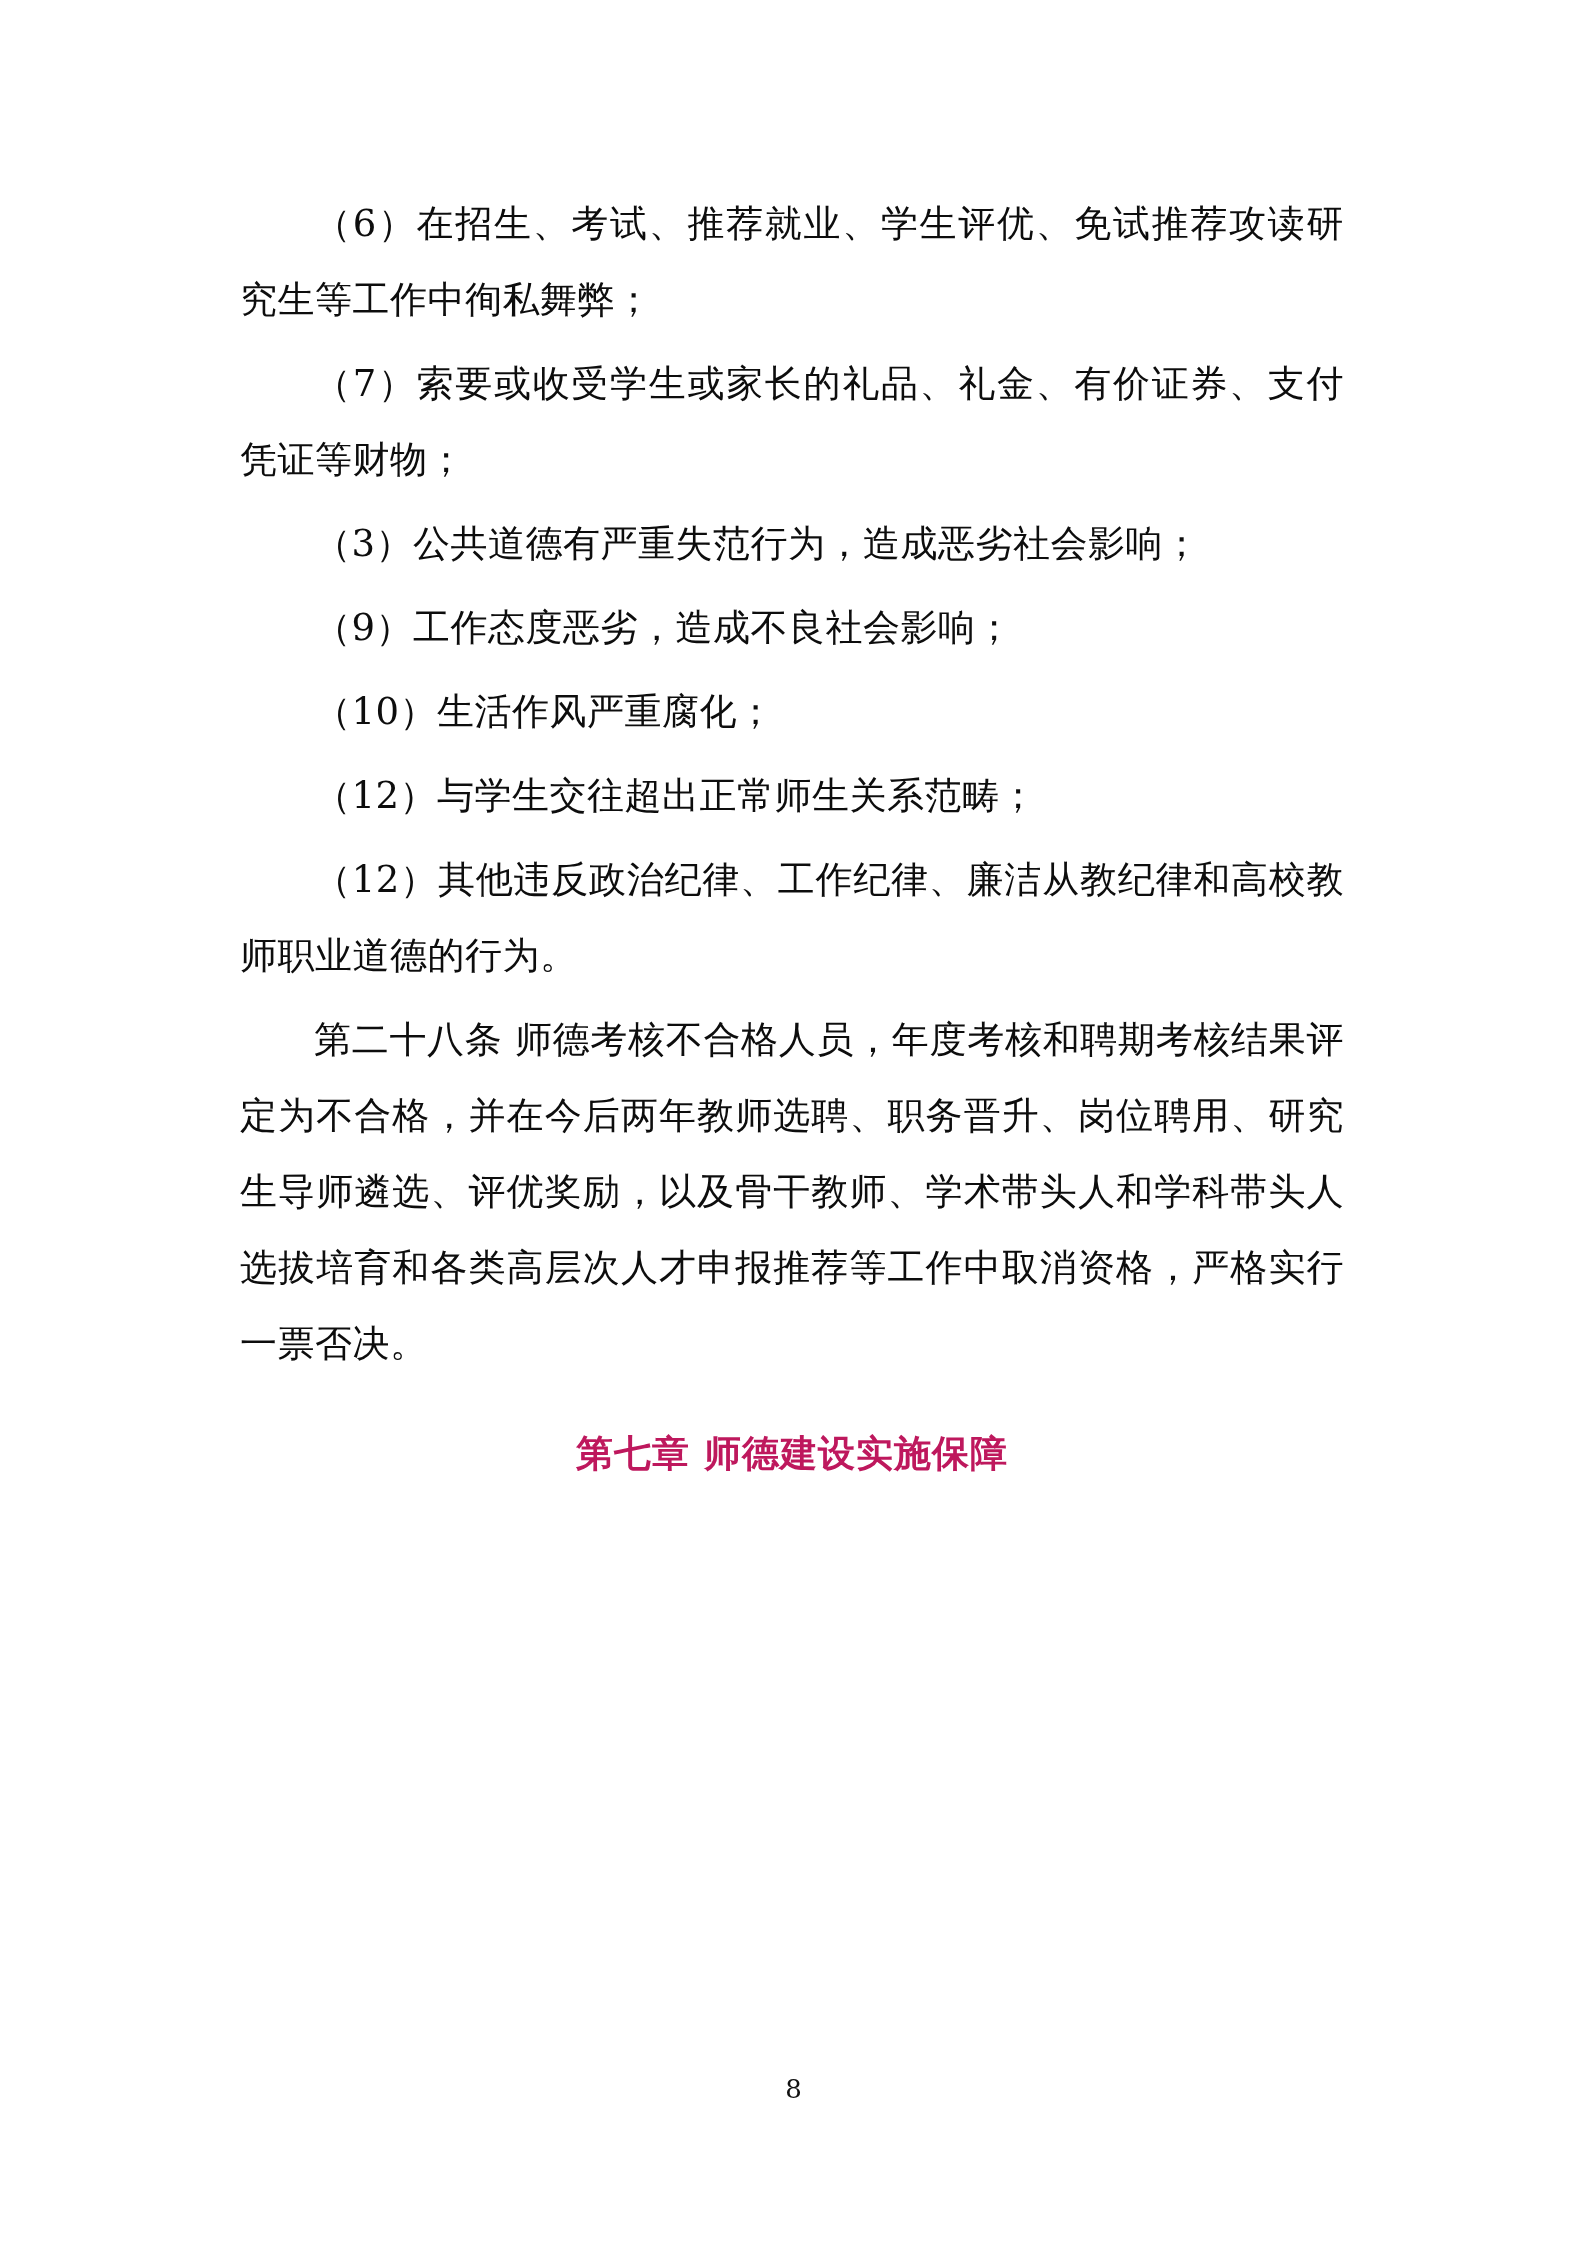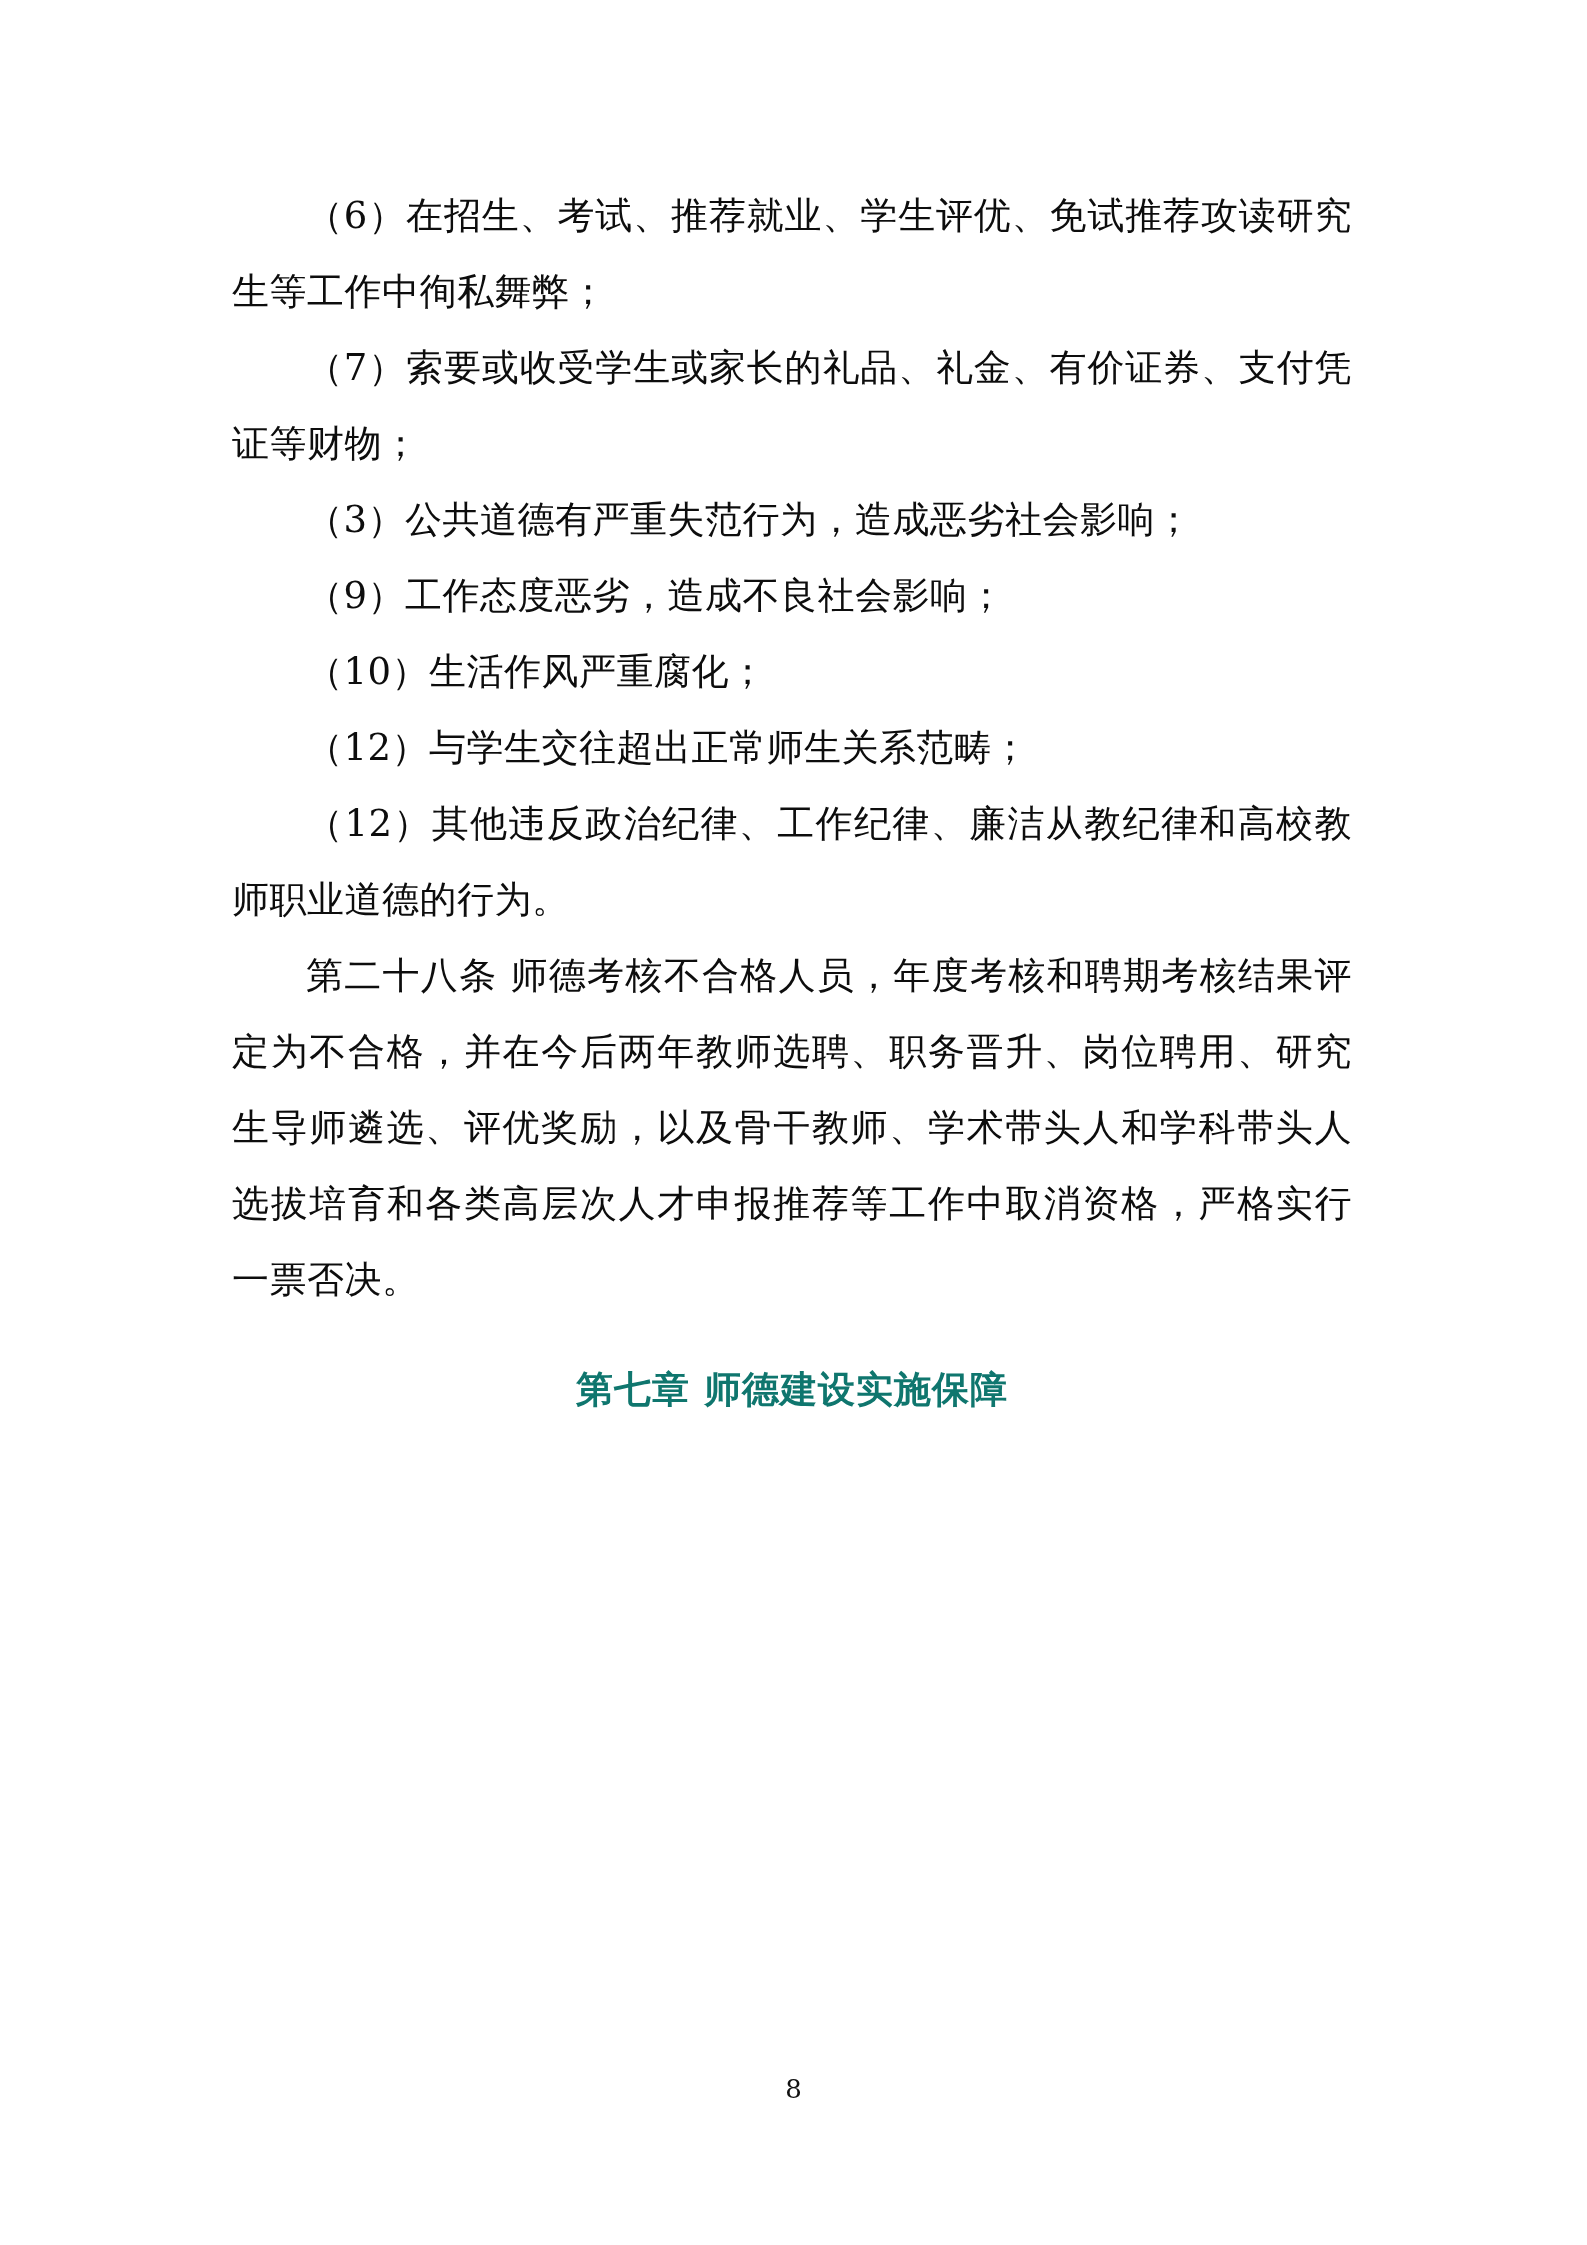--- a/index.html
+++ b/index.html
@@ -22,33 +22,33 @@
     top: 178px;
     width: 1120px;
   }
   .para {
     font-family: "DejaVu Serif", serif;
     font-size: 37px;
     line-height: 76px;
     color: #0d0d0d;
     text-align: justify;
     text-justify: inter-ideograph;
-    margin: 0;
+    margin: 8px;
     letter-spacing: 0.5px;
     font-weight: 500;
   }
   .indent {
     text-indent: 74px;
   }
   .chapter-heading {
     font-family: "DejaVu Sans", sans-serif;
     font-size: 37px;
     line-height: 76px;
     font-weight: 700;
-    color: #0f766e;
+    color: #be185d;
     text-align: center;
     margin: 34px 0 22px 0;
     letter-spacing: 1px;
   }
   .page-number {
     position: absolute;
     left: 0;
     right: 0;
     top: 2074px;
     text-align: center;

